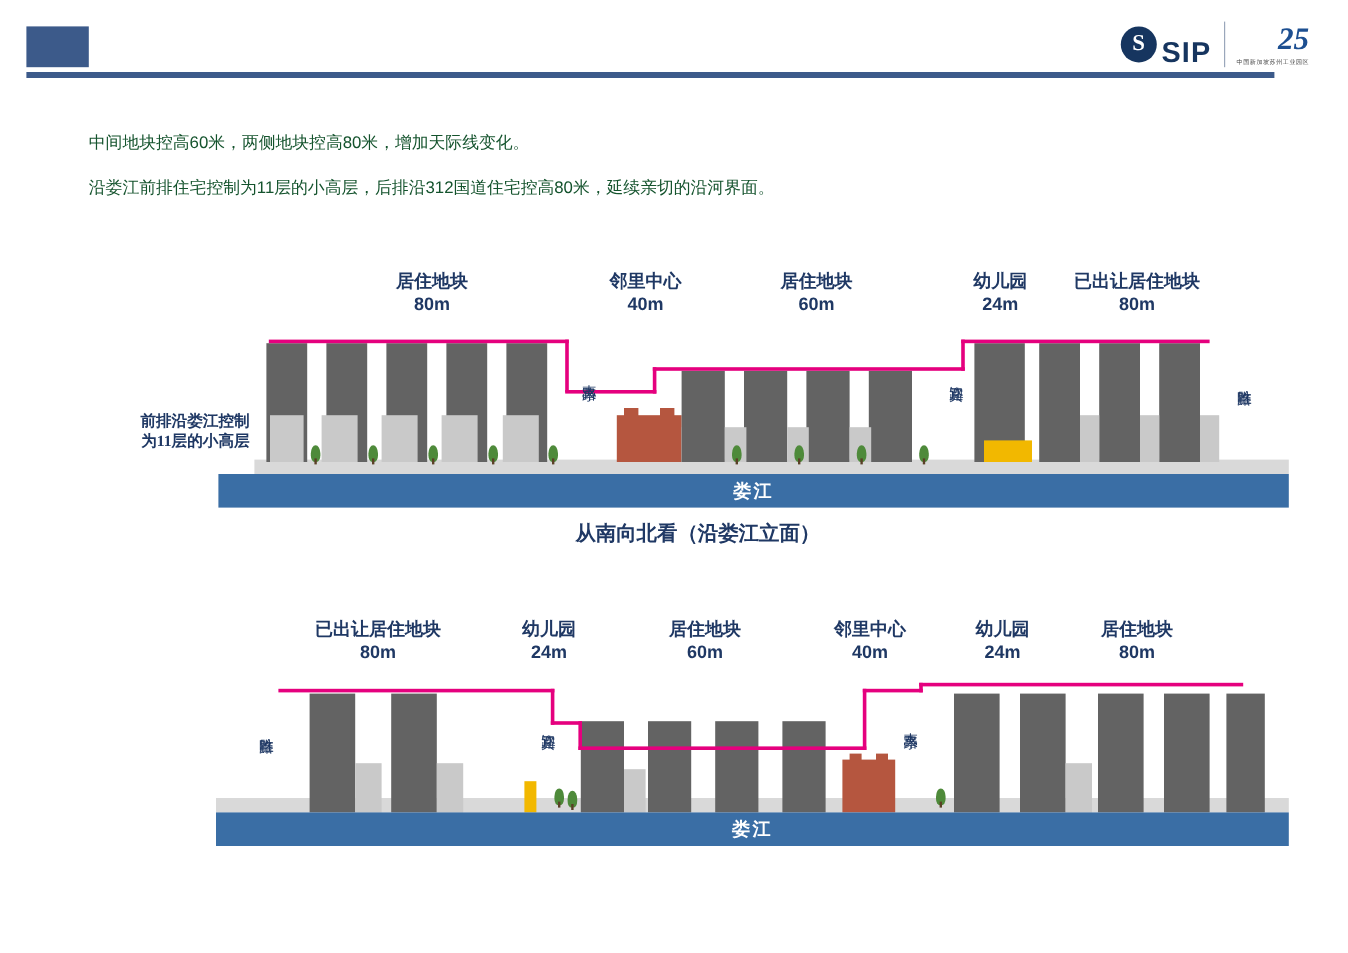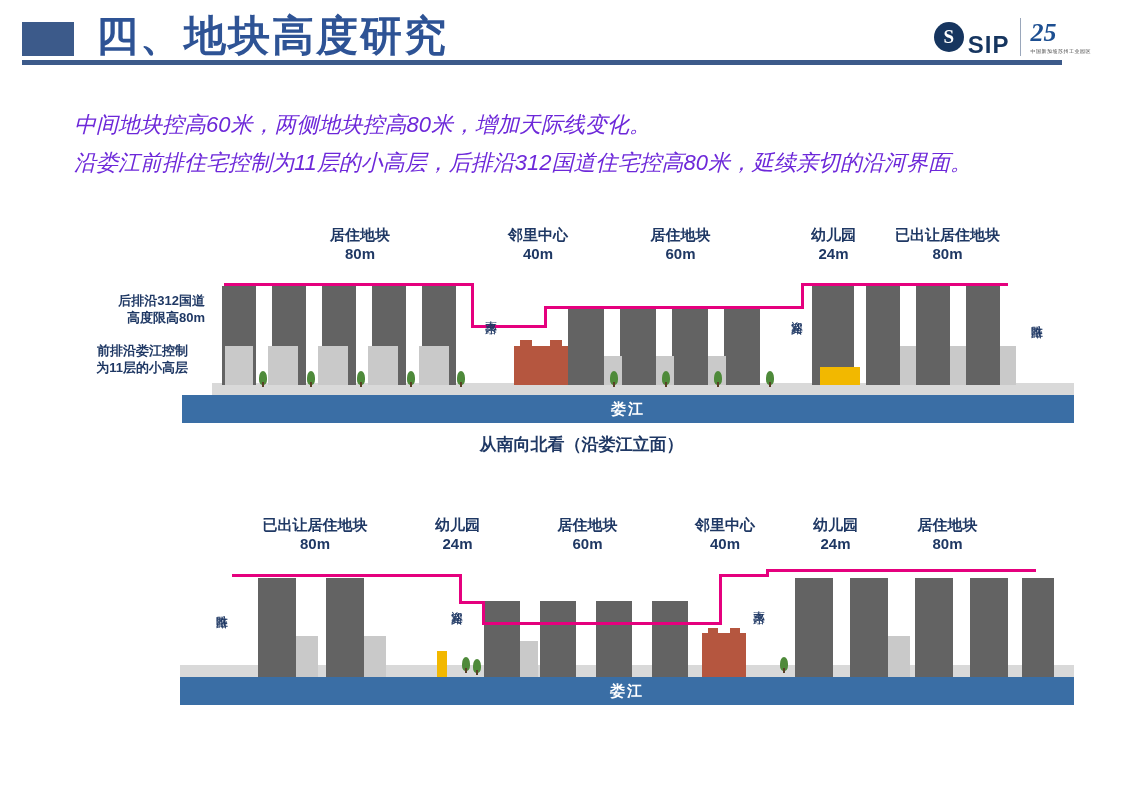--- a/index.html
+++ b/index.html
@@ -47,21 +47,21 @@
   }
   .logo-25{
     font-size:26px;font-style:italic;font-weight:bold;color:#1d4f91;
     font-family:"Liberation Serif",serif;line-height:1;
   }
   .logo-25-sub{
     font-size:5px;color:#444;letter-spacing:0.5px;margin-top:2px;white-space:nowrap;
   }
   
   .para{
-    position:absolute;left:74px;font-size:22px;color:#6d28d9;white-space:nowrap;font-style:italic;
+    position:absolute;left:74px;font-size:14px;color:#14532d;white-space:nowrap;
   }
   .para1{top:110px;}
   .para2{top:148px;}
 
   
   .section{position:absolute;}
   .sec1{left:0;top:215px;width:1123px;height:250px;}
   .sec2{left:0;top:505px;width:1123px;height:250px;}
 
   .caption{
@@ -108,28 +108,27 @@
   
   .hline{position:absolute;background:#e5007e;height:3px;}
   .vline{position:absolute;background:#e5007e;width:3px;}
 </style>
 </head>
 <body>
 
 <div class="header">
   <div class="header-bar"></div>
   <div class="header-bar2"></div>
-  <div class="header-title">四、地块高度研究</div>
   <div class="logo">
     <div class="logo-sip">
       <div class="logo-mark">S</div>
       <div class="logo-text">SIP</div>
     </div>
     <div class="logo-sep"></div>
-    <div style="text-align:left;">
+    <div style="text-align:right;">
       <div class="logo-25">25</div>
       <div class="logo-25-sub">中国新加坡苏州工业园区</div>
     </div>
   </div>
 </div>
 
 <div class="para para1">中间地块控高60米，两侧地块控高80米，增加天际线变化。</div>
 <div class="para para2">沿娄江前排住宅控制为11层的小高层，后排沿312国道住宅控高80米，延续亲切的沿河界面。</div>
 
 <div class="section sec1">
@@ -148,25 +147,21 @@
   </div>
   <div class="zone-label" style="left:776px;top:10px;width:115px;">
     <div>幼儿园</div>
     <div>24m</div>
   </div>
   <div class="zone-label" style="left:880px;top:10px;width:135px;">
     <div>已出让居住地块</div>
     <div>80m</div>
   </div>
 
-  <div class="side-note" style="left:60px;top:77px;width:145px;">
-    <div>后排沿312国道</div>
-    <div>高度限高80m</div>
-  </div>
-  <div class="side-note" style="left:38px;top:127px;width:150px;">
+  <div class="side-note" style="left:58px;top:127px;width:150px;font-family:Liberation Serif, serif;">
     <div>前排沿娄江控制</div>
     <div>为11层的小高层</div>
   </div>
 
   <div class="ground" style="left:212px;top:168px;width:862px;height:12px;"></div>
 
   <div class="bld" style="left:222px;top:71px;width:34px;height:99px;"></div>
   <div class="bld" style="left:272px;top:71px;width:34px;height:99px;"></div>
   <div class="bld" style="left:322px;top:71px;width:34px;height:99px;"></div>
   <div class="bld" style="left:372px;top:71px;width:34px;height:99px;"></div>

